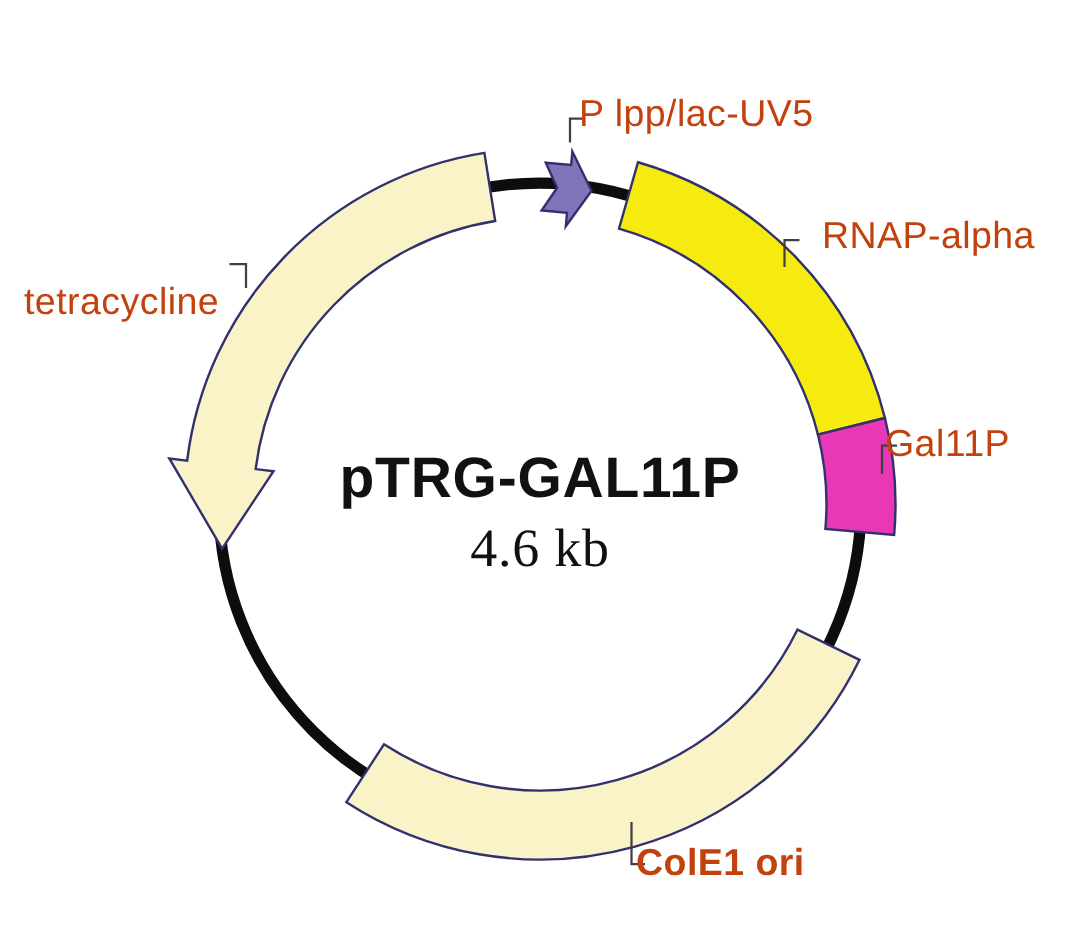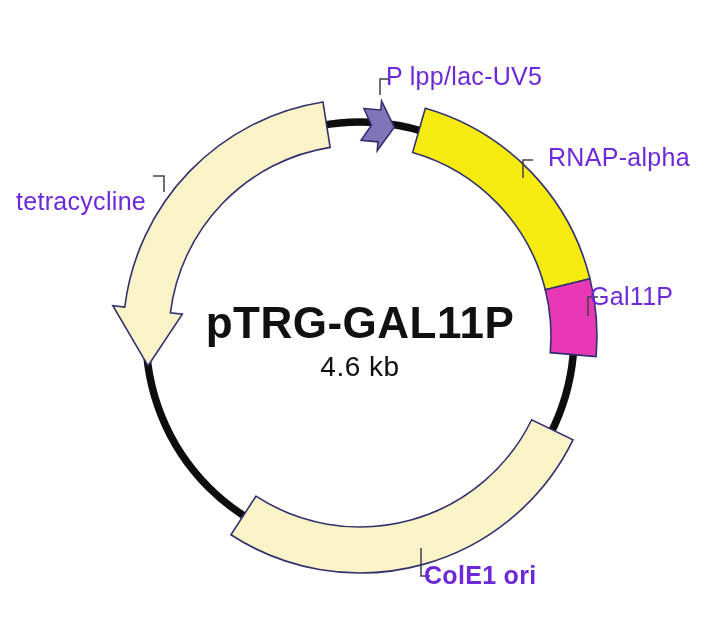--- a/index.html
+++ b/index.html
@@ -17,42 +17,43 @@
   }
   #map-svg {
     position: absolute;
     left: 0;
     top: 0;
   }
   .lbl {
     position: absolute;
     font-size: 25px;
     letter-spacing: 0.3px;
-    color: #6d28d9;
+    color: #c2410c;
     white-space: nowrap;
     line-height: 1.1;
   }
   .center-title {
     position: absolute;
     left: 165px;
     top: 298px;
     width: 390px;
     text-align: center;
     color: #111111;
   }
   .center-title .plasmid-name {
-    font-size: 44px;
+    font-size: 38px;
     font-weight: bold;
     letter-spacing: 0.5px;
     text-align: center;
   }
   .center-title .plasmid-size {
-    font-size: 28px;
+    font-size: 36px;
     margin-top: 3px;
     letter-spacing: 0.5px;
+    font-family: Liberation Serif, serif;
   }
 </style>
 </head>
 <body>
 
 <div class="stage">
 
   <svg id="map-svg" width="727" height="621" viewBox="0 0 727 621">
       <circle cx="360" cy="336" r="214" fill="none" stroke="#0d0d0d" stroke-width="7.5"></circle>
       <path d="M322.93,101.92 A237,237 0 0 0 124.77,307.12 L112.86,305.65 L148.08,365.78 L182.33,314.19 L170.42,312.72 A191,191 0 0 1 330.12,147.35 Z" fill="#faf3c8" stroke="#32316e" stroke-width="1.6" stroke-linejoin="miter"></path>

